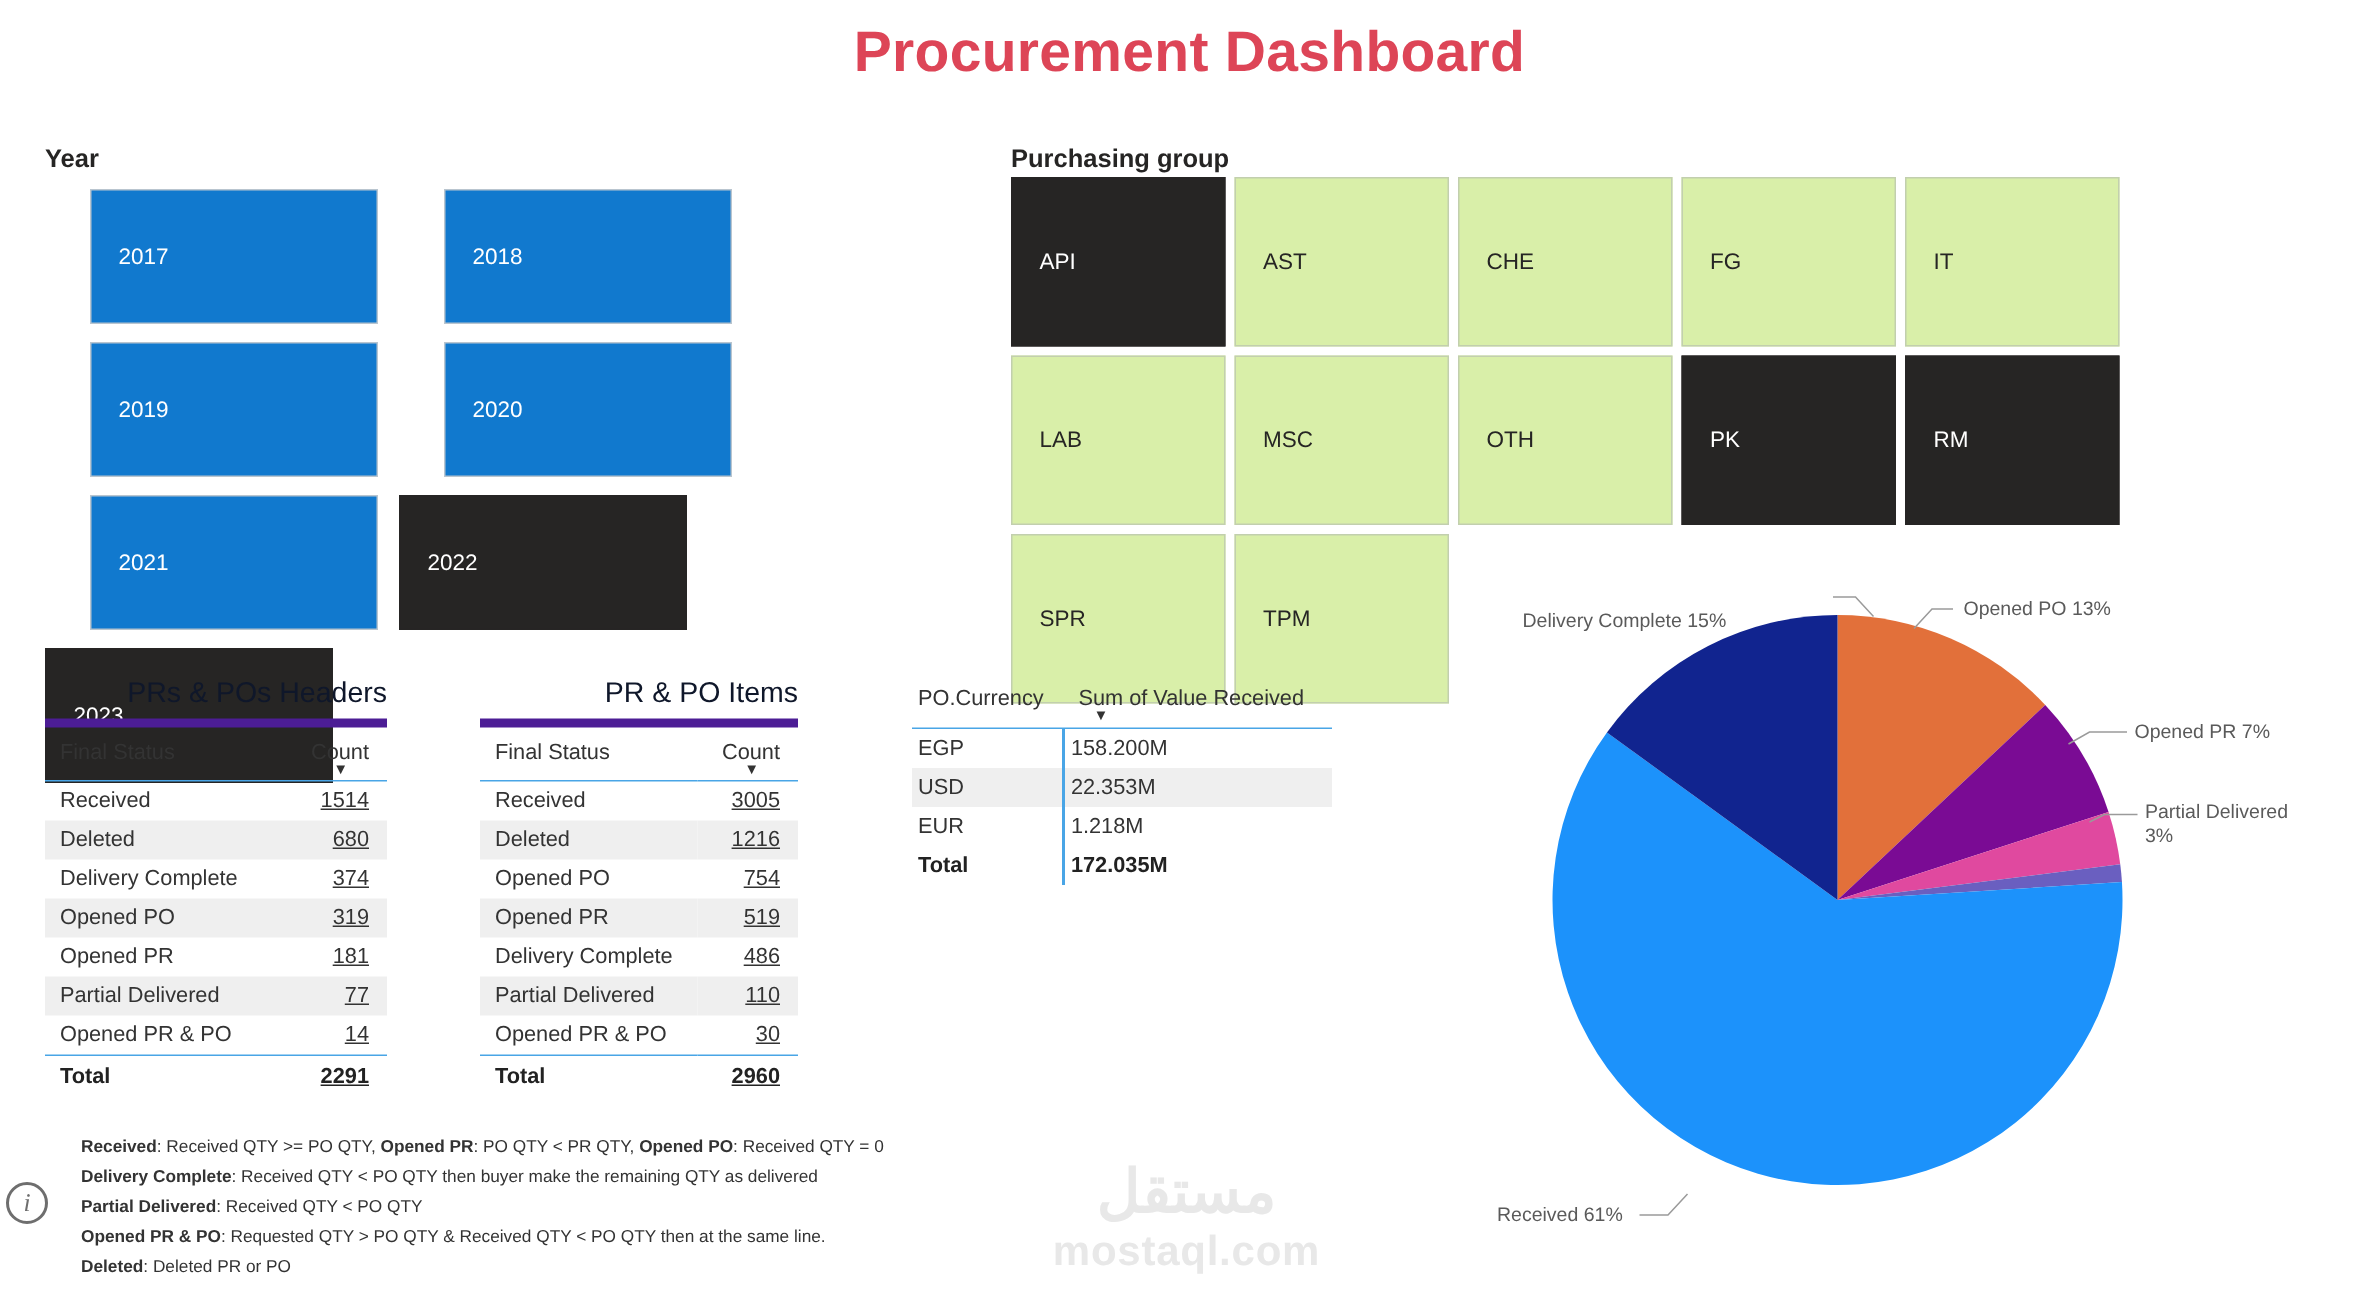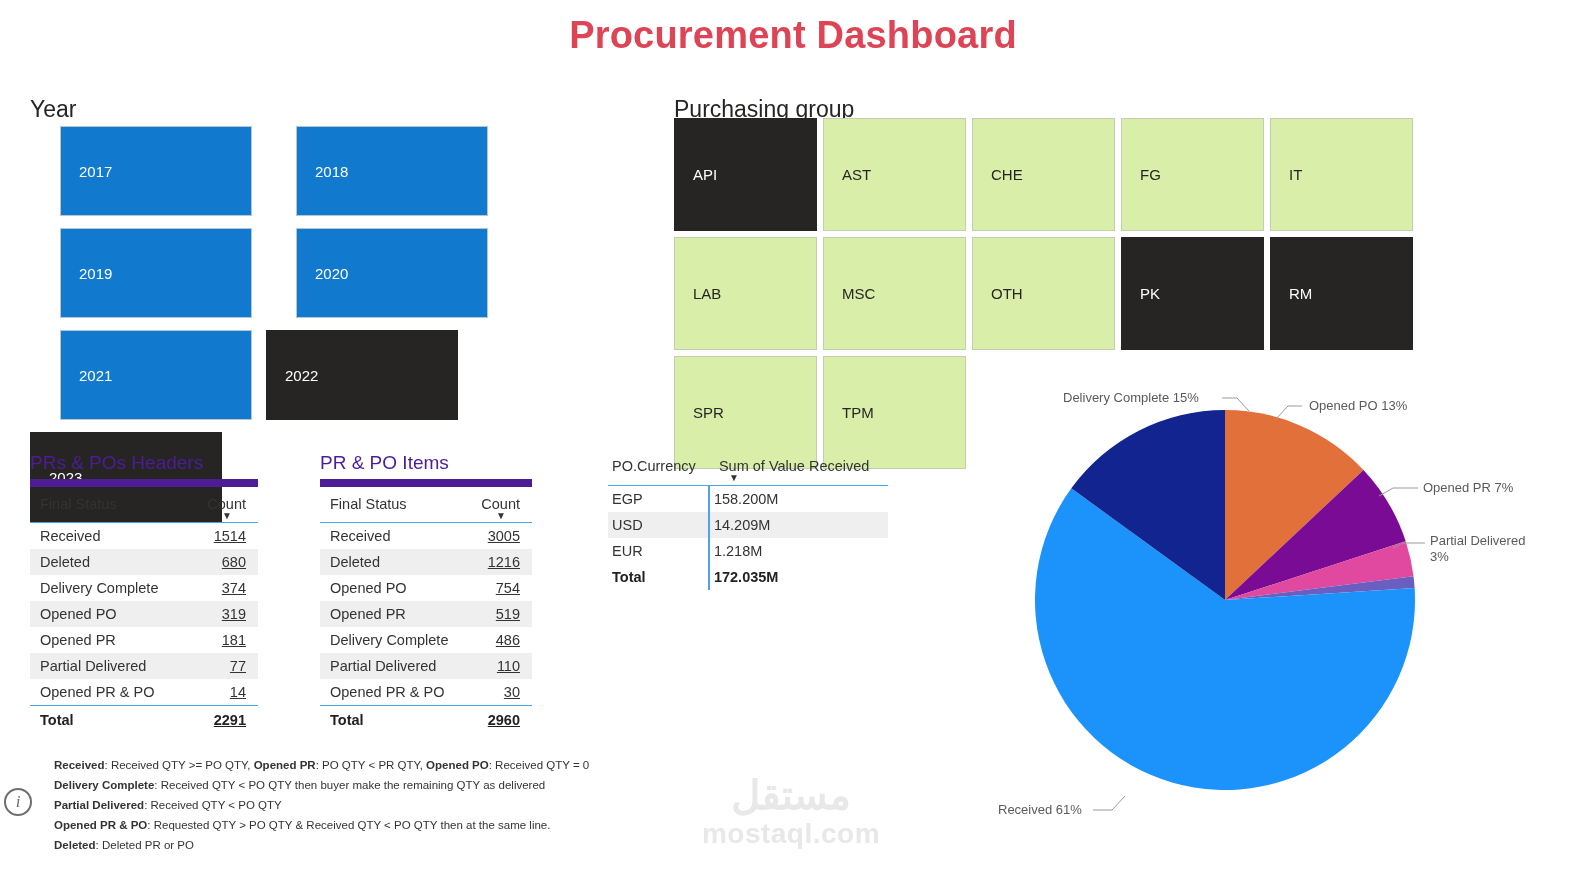--- a/index.html
+++ b/index.html
@@ -16,21 +16,21 @@
     position: absolute; top: 14px; left: 0; width: 1586px;
     text-align: center;
     font-size: 38px; font-weight: bold;
     color: #dd4557;
     letter-spacing: .2px;
   }
 
   
   .slicer-label {
     position: absolute;
-    font-size: 23px; color: #262524; font-weight: normal;
+    font-size: 17px; color: #262524; font-weight: bold;
   }
   #year-label { left: 30px; top: 96px; }
   #pg-label   { left: 674px; top: 96px; }
 
   
   .tile-grid { position: absolute; display: flex; flex-wrap: wrap; }
   .tile {
     display: flex; align-items: center;
     font-size: 15px;
     border: 1px solid #c9c9c9;
@@ -46,22 +46,23 @@
 
   #year-grid { left: 30px; top: 126px; width: 608px; gap: 12px 14px; }
   #year-grid .tile { width: 192px; height: 90px; }
 
   #pg-grid { left: 674px; top: 118px; width: 880px; gap: 6px 6px; }
   #pg-grid .tile { width: 143px; height: 113px; }
 
   
   .table-block { position: absolute; }
   .tbl-title {
-    font-size: 19px; color: #4c1d95; padding-bottom: 5px;
-    border-bottom: 8px solid #4c1d95;
+    font-size: 19px; color: #0f172a; padding-bottom: 5px;
+    border-bottom: 6px solid #4c1d95;
+    text-align: right;
   }
   table.pbi { border-collapse: collapse; width: 100%; font-size: 14.5px; color: #333333; }
   table.pbi th {
     font-weight: normal; color: #333333; padding: 9px 4px 2px 10px;
     text-align: left; vertical-align: top;
   }
   table.pbi th.num { text-align: right; padding-right: 12px; position: relative; }
   .sort-caret {
     display: block; font-size: 10px; line-height: 8px;
     color: #333; text-align: right; padding-right: 14px;
@@ -295,21 +296,21 @@
         </th>
       </tr>
         </thead>
       <tbody>
           <tr>
             <td>EGP</td>
             <td class="v">158.200M</td>
           </tr>
           <tr class="alt">
             <td>USD</td>
-            <td class="v">14.209M</td>
+            <td class="v">22.353M</td>
           </tr>
           <tr>
             <td>EUR</td>
             <td class="v">1.218M</td>
           </tr>
           <tr class="total-row">
             <td>Total</td>
             <td class="v">172.035M</td>
           </tr>
         </tbody>
@@ -327,21 +328,21 @@
           <path d="M250,222 L96.29,110.32 A190,190 0 0 1 250.00,32.00 Z" fill="#11248f"></path>
         </g>
       <g id="pie-leaders" stroke="#9a9a9a" stroke-width="1" fill="none">
         <path d="M247,20 L262,20 L274,33"></path>
         <path d="M327,28 L313,28 L301,41"></path>
         <path d="M443,110 L418,110 L404,118"></path>
         <path d="M450,165 L428,165 L418,170"></path>
         <path d="M118,432 L137,432 L150,418"></path>
       </g>
     </svg>
-    <div class="pie-label" style="left:40px;  top:12px;margin-left:48px;">Delivery Complete 15%</div>
+    <div class="pie-label" style="left:40px;  top:28px;">Delivery Complete 15%</div>
     <div class="pie-label" style="left:334px; top:20px;">Opened PO 13%</div>
     <div class="pie-label" style="left:448px; top:102px;">Opened PR 7%</div>
     <div class="pie-label" style="left:455px; top:155px;">
       <span>Partial Delivered</span><br>
       <span>3%</span>
     </div>
     <div class="pie-label" style="left:23px;  top:424px;">Received 61%</div>
   </div>
 
   <div id="info-icon">i</div>

